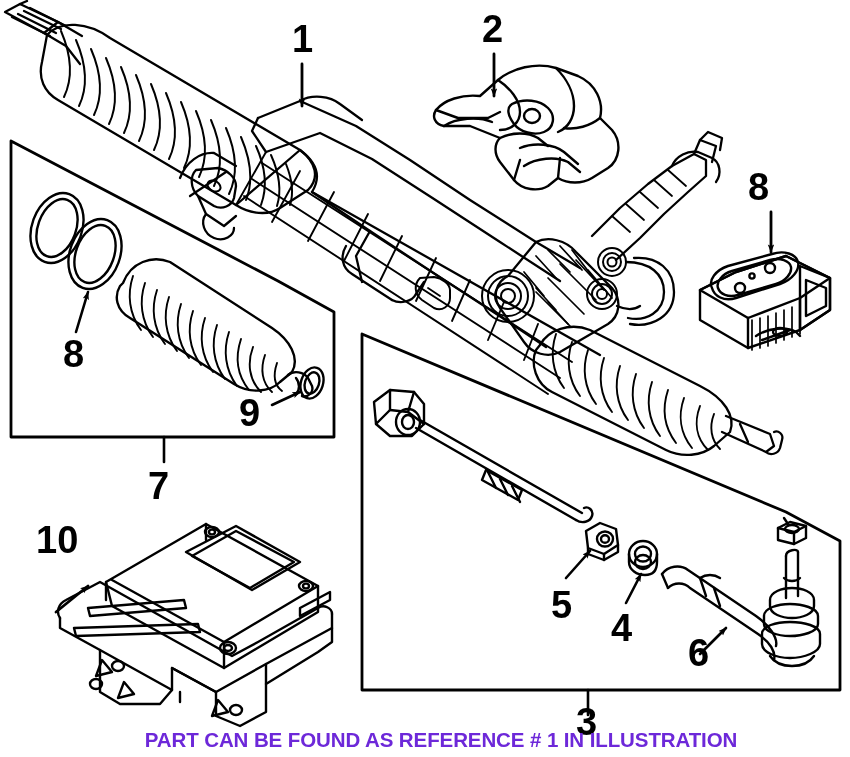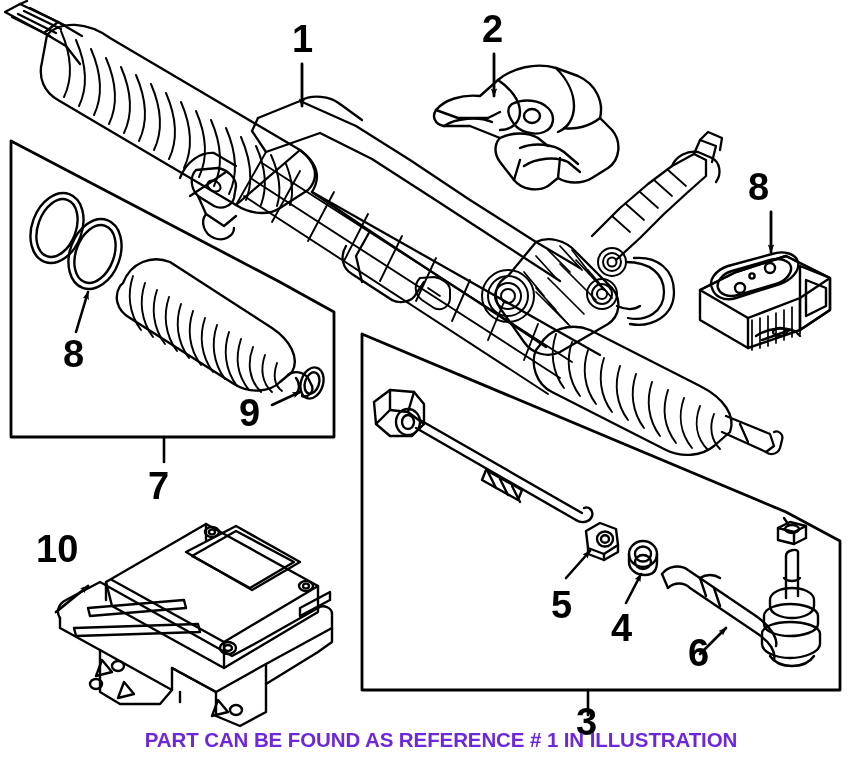--- a/index.html
+++ b/index.html
@@ -397,21 +397,21 @@
       <line x1="56" y1="612" x2="88" y2="586" stroke-width="2.8" marker-end="url(#arrowhead)"></line>
     </g>
   </svg>
 
   <div class="callout-num" style="left:292px;top:20px;font-size:38px;">1</div>
   <div class="callout-num" style="left:482px;top:10px;font-size:38px;">2</div>
   <div class="callout-num" style="left:748px;top:168px;font-size:38px;">8</div>
   <div class="callout-num" style="left:63px;top:335px;font-size:38px;">8</div>
   <div class="callout-num" style="left:239px;top:394px;font-size:38px;">9</div>
   <div class="callout-num" style="left:148px;top:467px;font-size:38px;">7</div>
-  <div class="callout-num" style="left:36px;top:521px;font-size:38px;margin-top:9px;">10</div>
+  <div class="callout-num" style="left:36px;top:521px;font-size:38px;">10</div>
   <div class="callout-num" style="left:551px;top:586px;font-size:38px;">5</div>
   <div class="callout-num" style="left:611px;top:609px;font-size:38px;">4</div>
   <div class="callout-num" style="left:688px;top:634px;font-size:38px;">6</div>
   <div class="callout-num" style="left:576px;top:703px;font-size:38px;">3</div>
 
   <div class="footer-note">PART CAN BE FOUND AS REFERENCE # 1 IN ILLUSTRATION</div>
 
 </div>
 
 </body></html>

